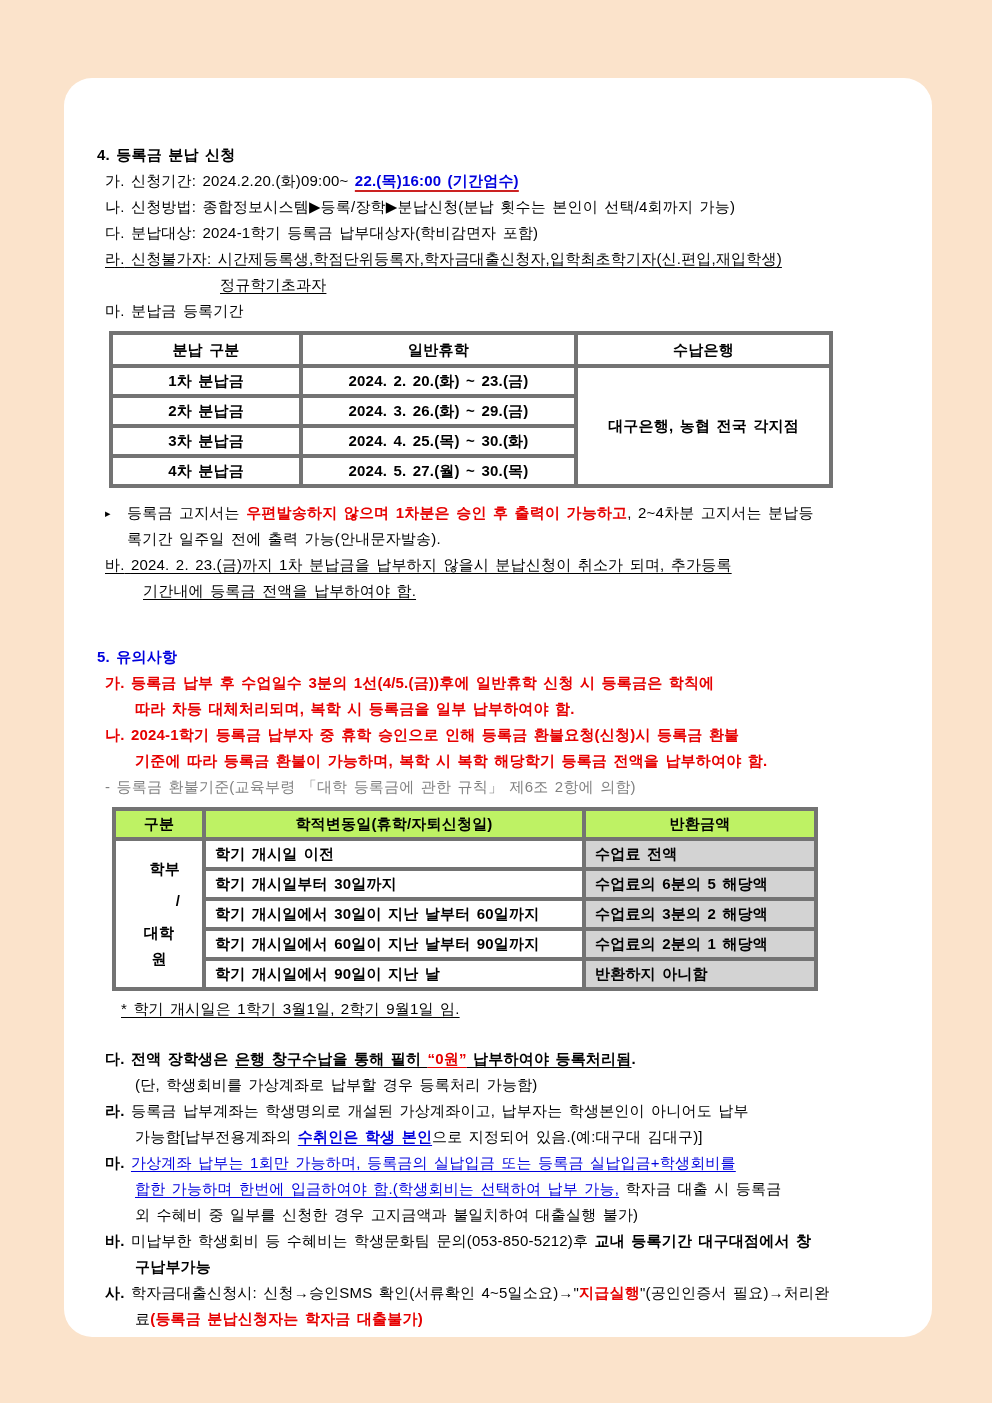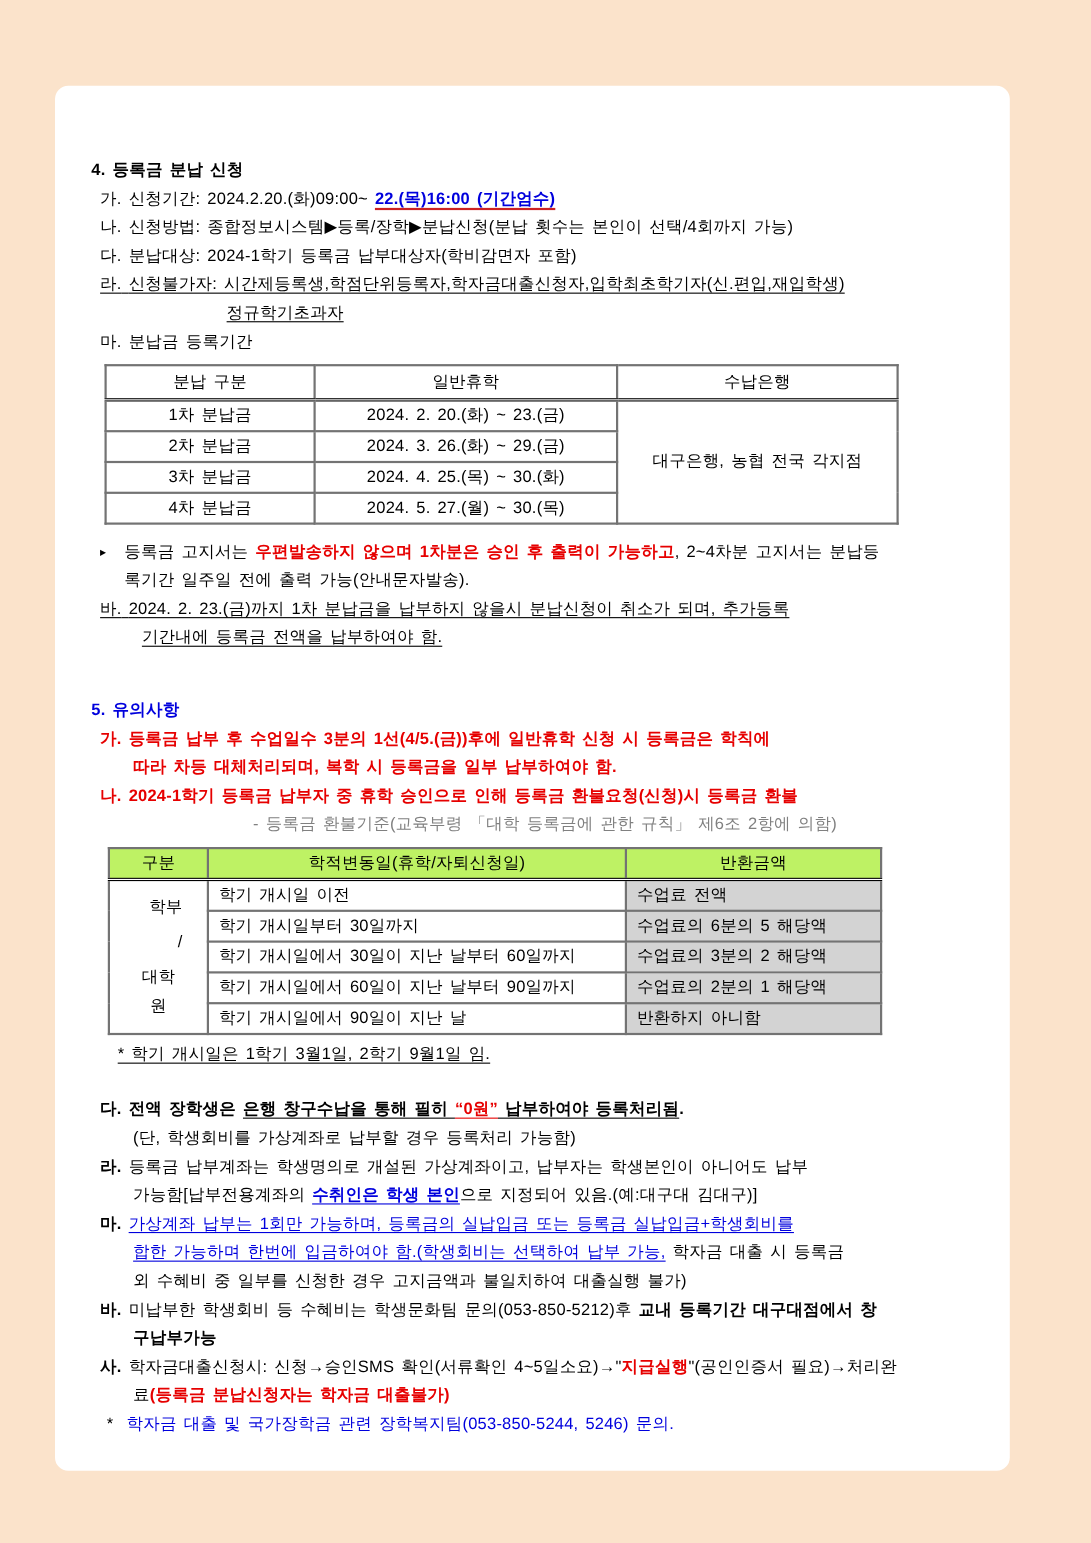--- a/index.html
+++ b/index.html
@@ -4,23 +4,23 @@
 <style>
   html,body { margin:0; padding:0; }
   body {
     width:992px; height:1403px;
     background:#fbe3cb;
     font-family:"Liberation Sans","DejaVu Sans",sans-serif;
     font-size:15px; line-height:26px; color:#000;
     word-spacing:2px; letter-spacing:0.2px;
   }
   .card {
-    position:absolute; left:50px; top:78px;
+    position:absolute; left:64px; top:78px;
     width:868px; height:1259px;
-    background:#ffffff; border-radius:12px;
+    background:#ffffff; border-radius:28px;
     box-sizing:border-box;
     padding:64px 18px 0 33px;
     overflow:hidden;
   }
   .b { font-weight:bold; }
   .red { color:#e60000; }
   .blue { color:#0000dd; }
   .gray { color:#808080; }
   .u { text-decoration:underline; text-underline-offset:3px; }
   .rline {
@@ -29,36 +29,36 @@
   }
   .ln { white-space:nowrap; }
   .item { margin-left:8px; }
   .hang { padding-left:30px; text-indent:-30px; }
   .cont { padding-left:30px; }
   .ind2 { padding-left:115px; }
   .sec-title { font-weight:bold; }
   .blt-mark { display:inline-block; width:22px; font-size:11px; vertical-align:1px; text-indent:0; }
 
   table { border-collapse:collapse; table-layout:fixed; text-align:center; }
-  table td, table th { border:2px solid #737373; font-weight:normal; padding:0 22px; overflow:hidden; }
+  table td, table th { border:4px solid #737373; font-weight:bold; padding:0 22px; overflow:hidden; }
   .t1 { width:720px; margin:7px 0 12px 12px; border:2px solid #000; }
   .t1 th { height:29px; border-bottom:3px double #000; }
   .t1 td { height:25px; }
   .t2 { width:702px; margin:7px 0 5px 15px; border:2px solid #000; }
   .t2 th { height:26px; border-bottom:3px double #000; background:#bef264; }
   .t2 td { height:26px; }
   .t2 td.when { text-align:left; padding-left:9px; }
   .t2 td.ret  { text-align:left; padding-left:9px; background:#d3d3d3; }
   .t2 td.group { background:#fff; }
   .group-stack { display:flex; flex-direction:column; justify-content:space-evenly; height:128px;align-items:flex-end; }
 
   .gap-sec { margin-top:40px; }
   .gap-item { margin-top:24px; }
   .foot1 { margin-left:24px; margin-bottom:2px; }
-  .ref-line { margin-left:8px;text-align:center; }
+  .ref-line { margin-left:8px; }
   .star2 { margin-left:14px; }
   .star2 .mark { color:#000; display:inline-block; width:18px; text-indent:0; }
 </style>
 </head>
 <body>
 
 <div class="card">
 
   <div class="ln sec-title">4. 등록금 분납 신청</div>
 
@@ -129,20 +129,21 @@
 
   <div class="ln sec-title blue gap-sec">5. 유의사항</div>
 
   <div class="item red b">
     <div class="ln hang"><span class="lbl">가.</span> <span>등록금 납부 후 수업일수 3분의 1선(4/5.(금))후에 일반휴학 신청 시 등록금은 학칙에</span></div>
     <div class="ln cont">따라 차등 대체처리되며, 복학 시 등록금을 일부 납부하여야 함.</div>
   </div>
 
   <div class="item red b">
     <div class="ln hang"><span class="lbl">나.</span> <span>2024-1학기 등록금 납부자 중 휴학 승인으로 인해 등록금 환불요청(신청)시 등록금 환불</span></div>
+    <div class="ln cont">기준에 따라 등록금 환불이 가능하며, 복학 시 복학 해당학기 등록금 전액을 납부하여야 함.</div>
   </div>
 
   <div class="ln gray ref-line">- 등록금 환불기준(교육부령 「대학 등록금에 관한 규칙」 제6조 2항에 의함)</div>
 
   <table class="t2">
     <colgroup>
         <col style="width:90px">
         <col style="width:380px">
         <col style="width:232px">
       </colgroup>

